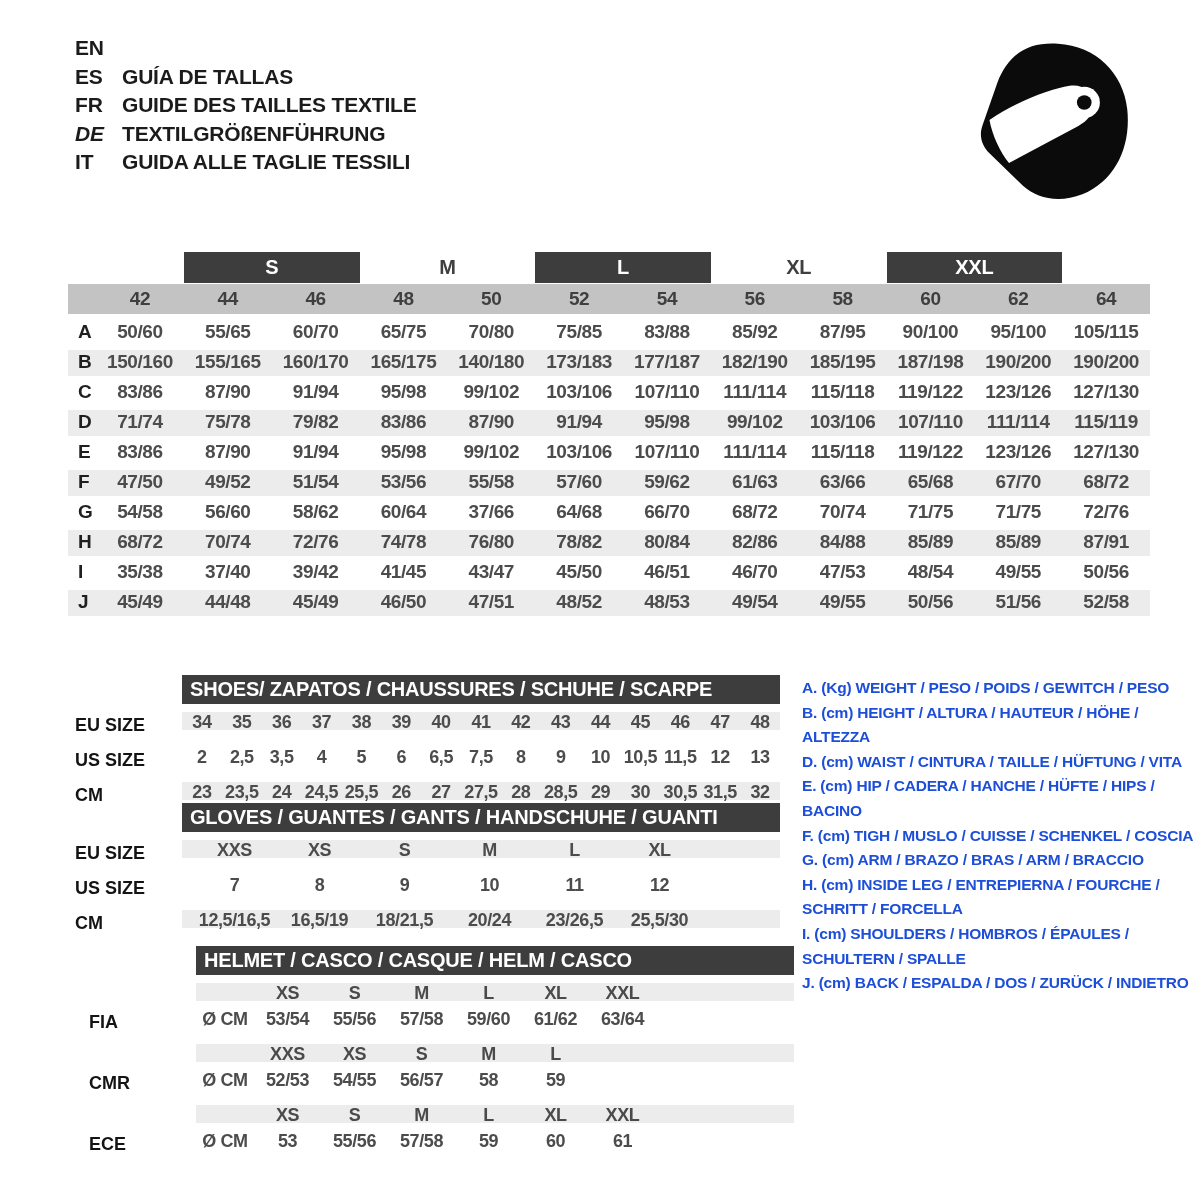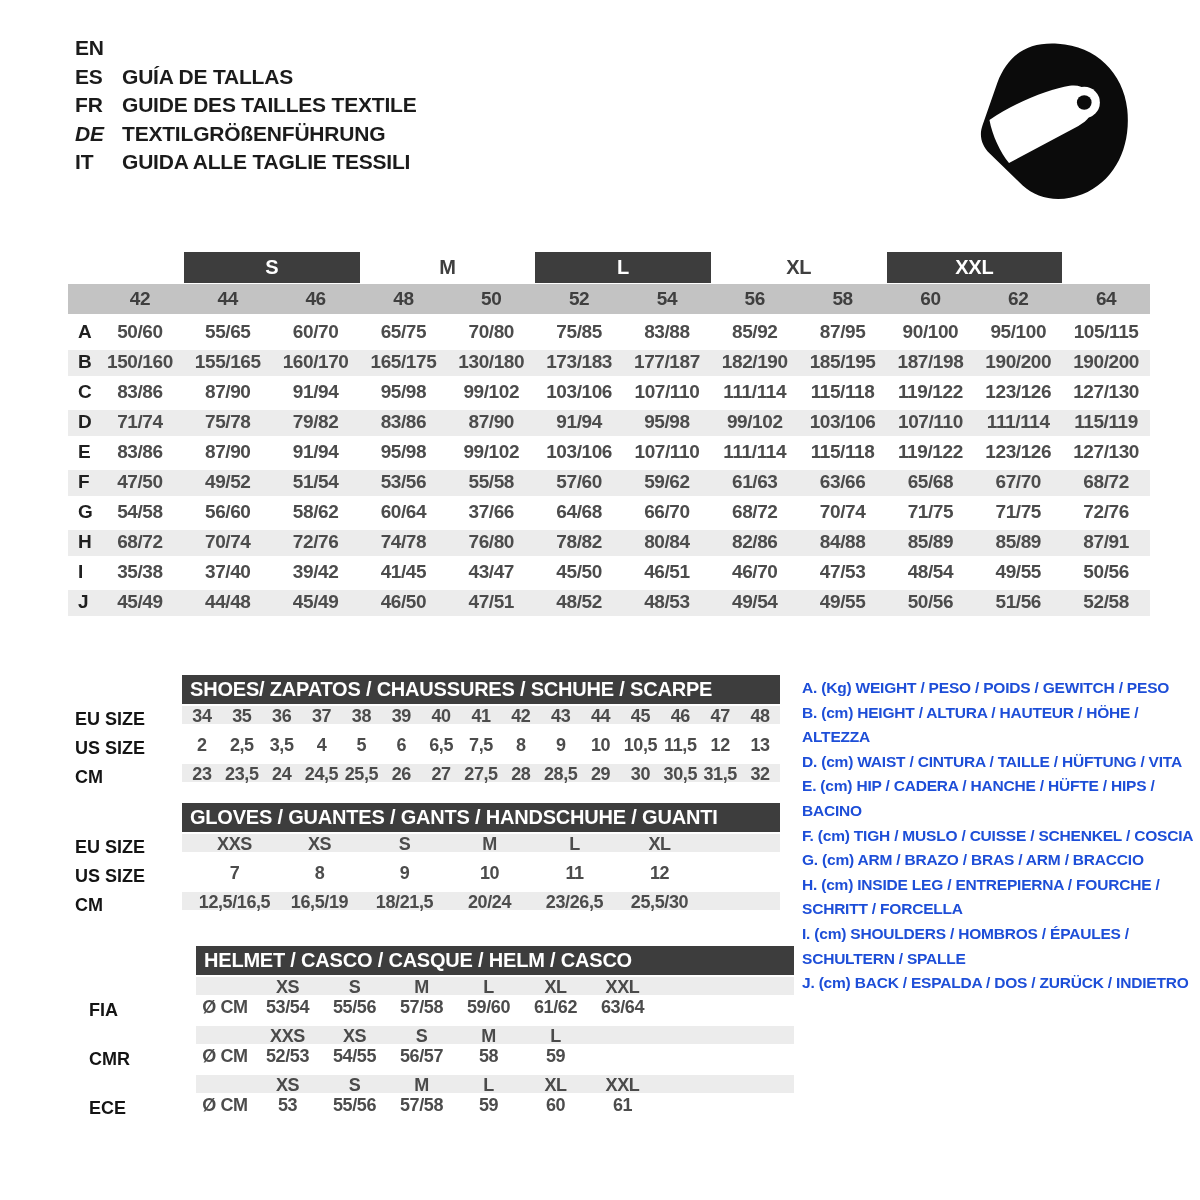--- a/index.html
+++ b/index.html
@@ -26,21 +26,21 @@
   .group.boxed { background:#3d3d3d; color:#ffffff; }
   #num-row { height:30px; background:#c3c3c3; margin-top:1px; margin-bottom:3px; }
   .cell { display:flex; align-items:center; justify-content:center; font-size:19px;
           color:#4c4c4c; letter-spacing:-0.4px; white-space:nowrap; }
   .num-cell { color:#3f3f3f; }
   .t-row { height:30px; }
   .t-row.stripe { background:#ececec; box-shadow: inset 0 3px 0 #ffffff, inset 0 -1px 0 #ffffff; }
   .cell.lab { justify-content:flex-start; padding-left:10px; color:#1f1f1f; }
 
   
-  .sec { display:grid; grid-template-columns:107px 598px; row-gap:2px; }
+  .sec { display:grid; grid-template-columns:107px 598px; row-gap:8px; }
   #shoes  { left:75px; top:675px; }
   #gloves { left:75px; top:803px; }
   #helmet-table { left:89px; top:946px; }
   .bar { grid-column:2; height:29px; background:#3d3d3d; color:#ffffff; font-size:20px;
          display:flex; align-items:center; padding-left:8px; letter-spacing:-0.2px; box-sizing:border-box; }
   .spacer { grid-column:1; }
   .side-label { grid-column:1; display:flex; align-items:center; font-size:18px;
                 color:#141414; height:27px; }
   .strip { grid-column:2; display:grid; align-items:center; height:18px; box-sizing:border-box; }
   .strip.stripe { background:#ececec; }
@@ -129,21 +129,21 @@
         <div class="cell">90/100</div>
         <div class="cell">95/100</div>
         <div class="cell">105/115</div>
       </div>
       <div class="t-row mt-grid stripe">
         <div class="cell lab">B</div>
         <div class="cell">150/160</div>
         <div class="cell">155/165</div>
         <div class="cell">160/170</div>
         <div class="cell">165/175</div>
-        <div class="cell">130/180</div>
+        <div class="cell">140/180</div>
         <div class="cell">173/183</div>
         <div class="cell">177/187</div>
         <div class="cell">182/190</div>
         <div class="cell">185/195</div>
         <div class="cell">187/198</div>
         <div class="cell">190/200</div>
         <div class="cell">190/200</div>
       </div>
       <div class="t-row mt-grid">
         <div class="cell lab">C</div>

